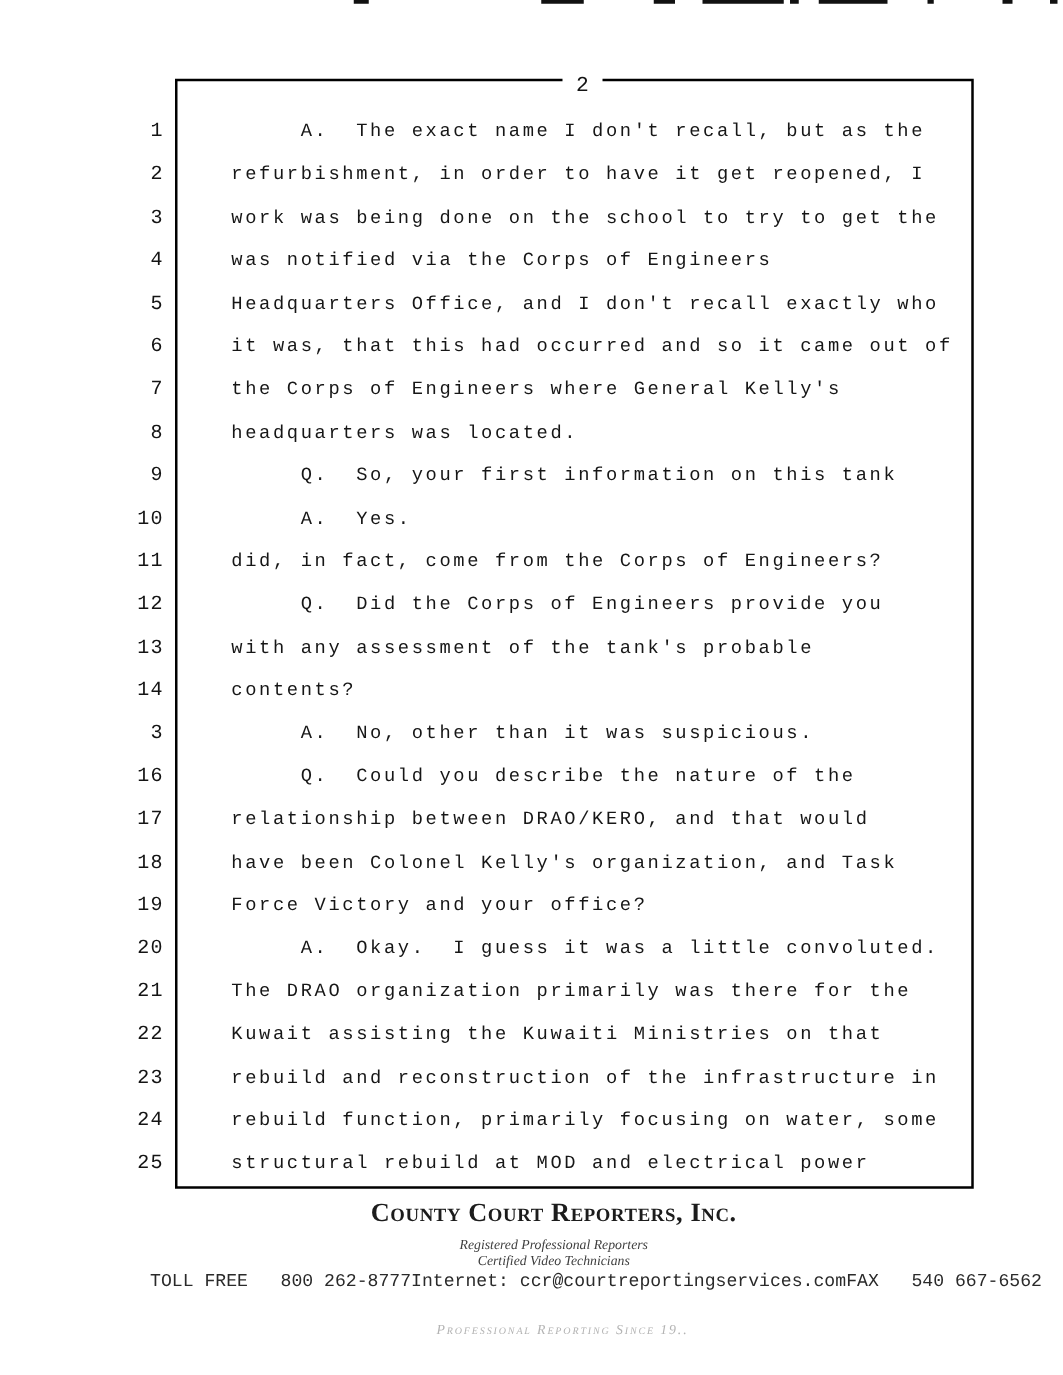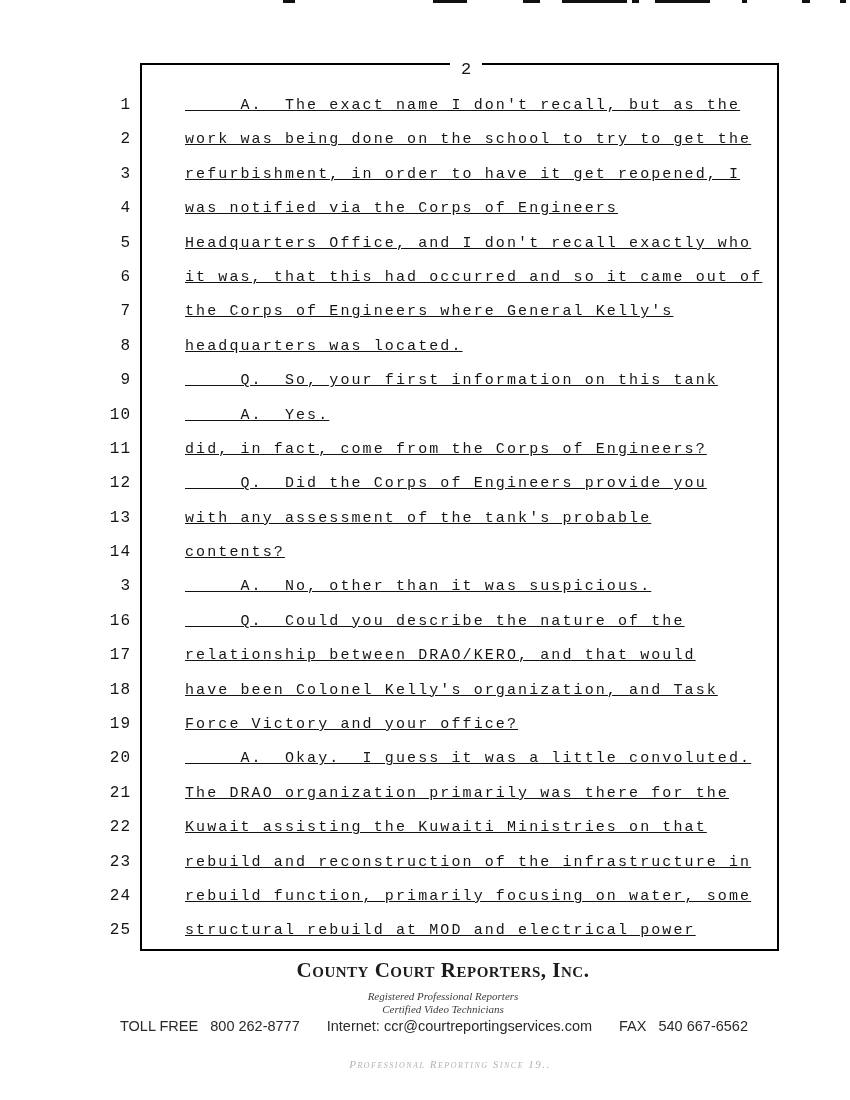--- a/index.html
+++ b/index.html
@@ -65,21 +65,20 @@
     letter-spacing: 1px;
     color: #141414;
   }
   
   #line-texts {
     position: absolute;
     left: 185px;
     top: 89px;
     width: 600px;
     z-index: 2;
-    text-decoration: underline;
   }
   #line-texts .tl {
     height: 34.4px;
     line-height: 34.4px;
     white-space: pre;
     font-family: "Liberation Mono", "DejaVu Sans Mono", monospace;
     font-size: 15px;
     letter-spacing: 2.1px;
     color: #161616;
   }
@@ -111,21 +110,21 @@
   }
   #footer-tagline-1 { top: 990px; }
   #footer-tagline-2 { top: 1003px; }
   #footer-contact {
     position: absolute;
     left: 120px;
     top: 1018px;
     width: 628px;
     display: flex;
     justify-content: space-between;
-    font-family: Liberation Sans, sans-serif;
+    font-family: Liberation Mono, monospace;
     font-size: 14.5px;
     color: #2a2a2a;
     white-space: pre;
   }
   #footer-motto {
     position: absolute;
     left: 0;
     top: 1058px;
     width: 100%;
     text-align: center;
@@ -180,22 +179,22 @@
       <div class="ln">20</div>
       <div class="ln">21</div>
       <div class="ln">22</div>
       <div class="ln">23</div>
       <div class="ln">24</div>
       <div class="ln">25</div>
     </div>
 
   <div id="line-texts">
       <div class="tl">     A.  The exact name I don't recall, but as the</div>
+      <div class="tl">refurbishment, in order to have it get reopened, I</div>
       <div class="tl">work was being done on the school to try to get the</div>
-      <div class="tl">refurbishment, in order to have it get reopened, I</div>
       <div class="tl">was notified via the Corps of Engineers</div>
       <div class="tl">Headquarters Office, and I don't recall exactly who</div>
       <div class="tl">it was, that this had occurred and so it came out of</div>
       <div class="tl">the Corps of Engineers where General Kelly's</div>
       <div class="tl">headquarters was located.</div>
       <div class="tl">     Q.  So, your first information on this tank</div>
       <div class="tl">     A.  Yes.</div>
       <div class="tl">did, in fact, come from the Corps of Engineers?</div>
       <div class="tl">     Q.  Did the Corps of Engineers provide you</div>
       <div class="tl">with any assessment of the tank's probable</div>

